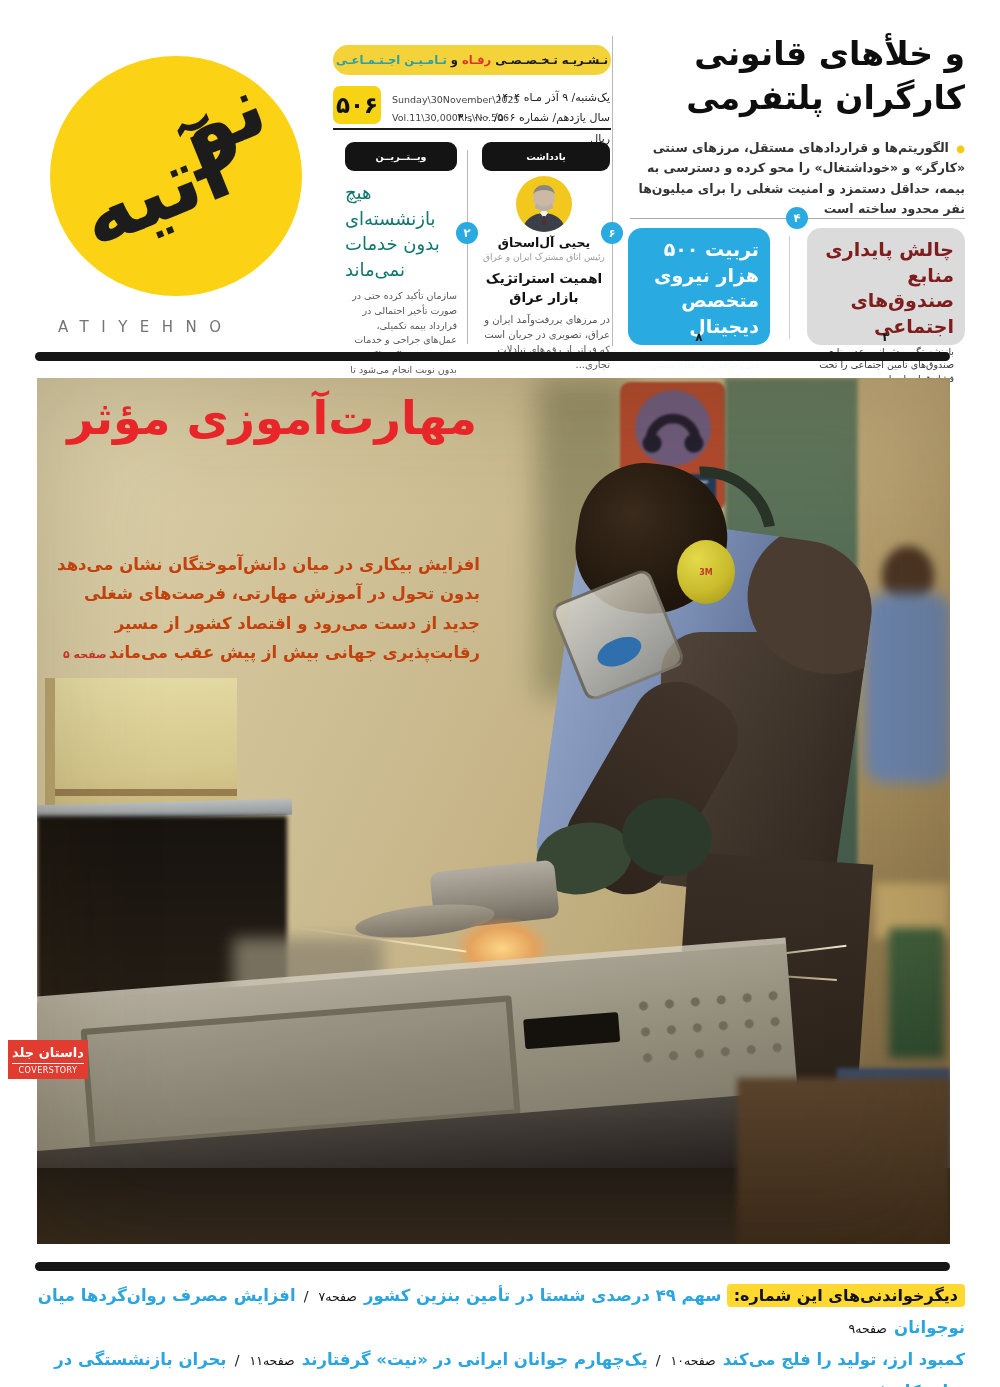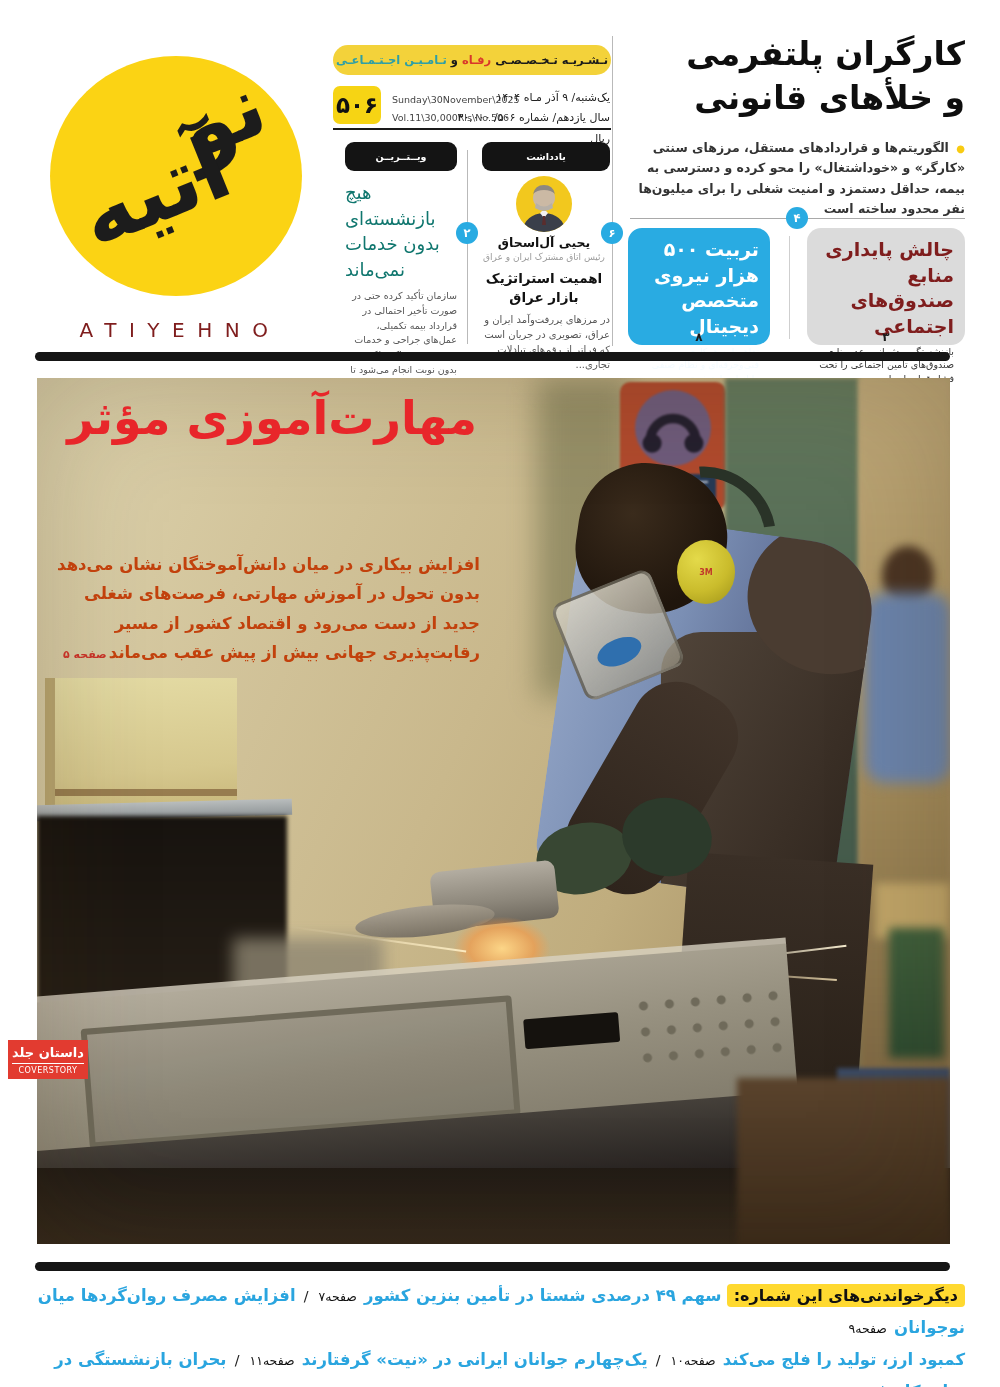--- a/index.html
+++ b/index.html
@@ -13,22 +13,22 @@
   .tag-red{color:#D9372A;} .tag-teal{color:#2E9FA6;}
   .issue-box{position:absolute;left:333px;top:86px;width:48px;height:38px;background:#F6D414;border-radius:7px;
     display:flex;align-items:center;justify-content:center;font-size:23px;font-weight:bold;color:#111;}
   .en-dates{position:absolute;left:392px;top:91px;font-size:9.5px;color:#444;line-height:1.85;}
   .fa-dates{position:absolute;left:452px;top:88px;width:158px;text-align:right;direction:rtl;
     font-size:11px;color:#222;line-height:1.85;}
   .mast-rule{position:absolute;left:333px;top:128px;width:278px;height:2px;background:#1a1a1a;}
   
   .logo-circle{position:absolute;left:50px;top:56px;width:252px;height:240px;border-radius:50%;background:#FBD314;}
   .callig{position:absolute;font-weight:bold;color:#1c1c1c;transform:rotate(-22deg);line-height:1;}
-  .logo-latin{position:absolute;left:58px;top:318px;width:244px;text-align:center;letter-spacing:12.5px;
-    font-size:20px;color:#7f1d1d;}
+  .logo-latin{position:absolute;left:58px;top:318px;width:244px;letter-spacing:12.5px;
+    font-size:15px;color:#737373;}
   
   .vline{position:absolute;width:1px;background:#b9b9b9;}
   .col{position:absolute;direction:rtl;}
   .pill{height:29px;background:#141414;border-radius:9px;color:#fff;font-size:9.5px;font-weight:bold;
     display:flex;align-items:center;justify-content:center;letter-spacing:1px;}
   .col-head{font-weight:normal;color:#0f766e;text-align:left;}
   .col-body{color:#555;text-align:right;}
   .pgc{position:absolute;width:22px;height:22px;border-radius:50%;background:#29ABE2;color:#fff;
     font-size:11.5px;font-weight:bold;display:flex;align-items:center;justify-content:center;z-index:3;}
   .avatar{width:56px;height:56px;border-radius:50%;background:#F2C81E;margin:5px auto 3px auto;overflow:hidden;}
@@ -115,22 +115,22 @@
       </svg>
     </div>
     <div style="font-size:12.5px;font-weight:bold;color:#111;">یحیی آل‌اسحاق</div>
     <div style="font-size:9px;color:#9a9a9a;margin-top:2px;">رئیس اتاق مشترک ایران و عراق</div>
     <div style="font-size:13.5px;font-weight:bold;color:#111;line-height:1.4;margin-top:7px;">اهمیت استراتژیک بازار عراق</div>
     <div class="col-body" style="font-size:10px;line-height:1.5;margin-top:5px;">در مرزهای پررفت‌وآمد ایران و عراق، تصویری در جریان است که فراتر از رقم‌های تبادلات تجاری...</div>
   </div>
   <div class="pgc" style="left:601px;top:222px;">۶</div>
 
   <div class="plat-head">
+    <div>و خلأهای قانونی</div>
     <div>کارگران پلتفرمی</div>
-    <div>و خلأهای قانونی</div>
   </div>
   <div class="plat-sum">
     <span class="bullet">●</span>
     <span>الگوریتم‌ها و قراردادهای مستقل، مرزهای سنتی «کارگر» و «خوداشتغال» را محو کرده و دسترسی به بیمه، حداقل دستمزد و امنیت شغلی را برای میلیون‌ها نفر محدود ساخته است</span>
   </div>
   <div class="abs" style="left:630px;top:218px;width:335px;height:1px;background:#a9a9a9;"></div>
   <div class="pgc" style="left:786px;top:207px;">۴</div>
 
   <div class="teaser" style="left:807px;width:158px;background:#DBDBDB;">
     <div class="th" style="color:#7f1d1d;">چالش پایداری منابع صندوق‌های اجتماعی</div>

